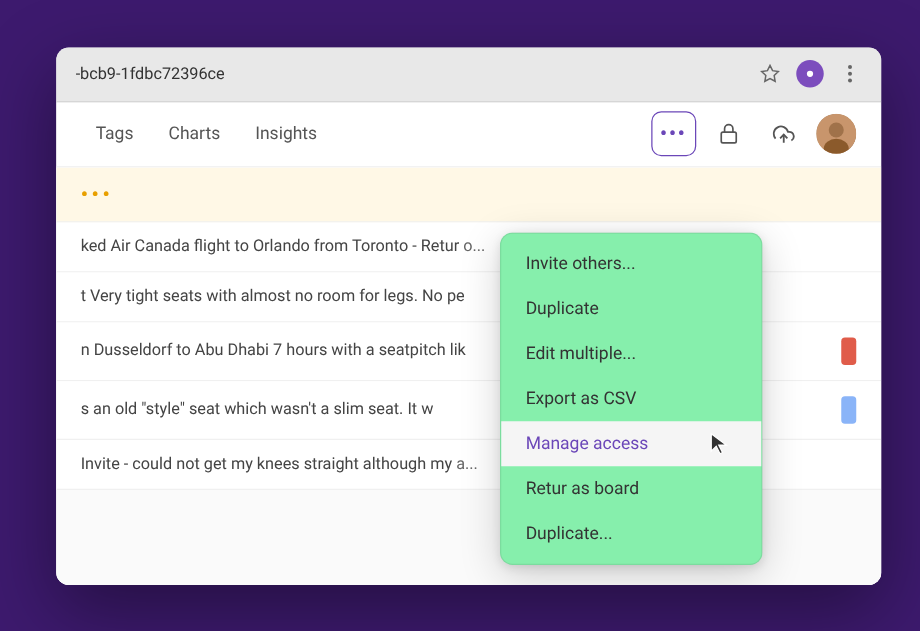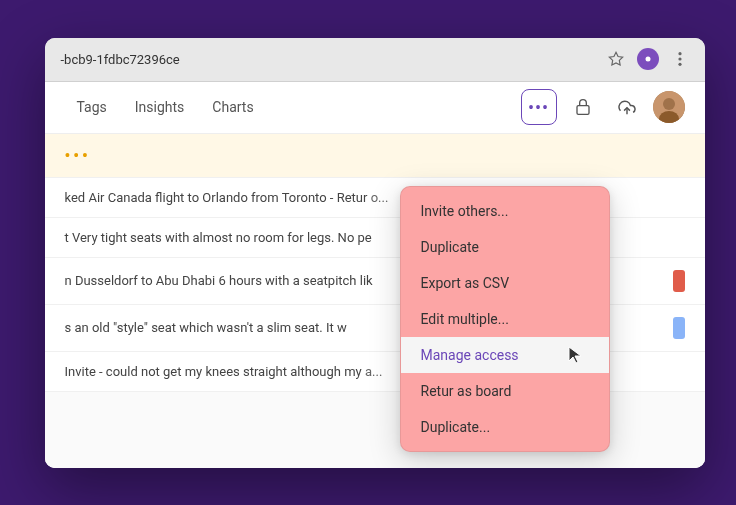--- a/index.html
+++ b/index.html
@@ -180,21 +180,21 @@
 
     .content-row.highlighted {
       background: #fff8e6;
     }
 
     
     .dropdown-menu {
       position: absolute;
       top: 52px;
       right: 95px;
-      background: #fca5a5;
+      background: #86efac;
       border-radius: 10px;
       box-shadow: 0 8px 32px rgba(0,0,0,0.18), 0 2px 8px rgba(0,0,0,0.1);
       width: 210px;
       z-index: 100;
       padding: 6px 0;
       border: 1px solid rgba(0,0,0,0.08);
     }
 
     .dropdown-item {
       padding: 10px 20px;
@@ -249,22 +249,22 @@
         </svg>
       </div>
     </div>
   </div>
 
   <div class="app-content">
 
     <div class="toolbar">
       <div class="toolbar-tabs">
         <div class="tab-item">Tags</div>
+        <div class="tab-item">Charts</div>
         <div class="tab-item">Insights</div>
-        <div class="tab-item">Charts</div>
       </div>
       <div class="toolbar-actions">
         <div class="action-btn active">
           <span class="dots-btn">•••</span>
         </div>
         <div class="action-btn">
           <svg width="16" height="18" viewBox="0 0 24 26" fill="none" stroke="#555" stroke-width="2">
             <rect x="3" y="11" width="18" height="13" rx="2" ry="2"></rect>
             <path d="M7 11V7a5 5 0 0 1 10 0v4"></path>
           </svg>
@@ -294,45 +294,45 @@
           <span style="color:#e8a000; font-weight:bold; font-size:16px; letter-spacing:3px;">•••</span>
         </div>
         <div class="content-row">
           <span>ked Air Canada flight to Orlando from Toronto - Retur</span>
           <span style="color:#666;">o...</span>
         </div>
         <div class="content-row">
           <span>t Very tight seats with almost no room for legs. No pe</span>
         </div>
         <div class="content-row" style="display:flex; align-items:center; justify-content:space-between;">
-          <span>n Dusseldorf to Abu Dhabi 6 hours with a seatpitch lik</span>
+          <span>n Dusseldorf to Abu Dhabi 7 hours with a seatpitch lik</span>
           <span style="width:12px;height:22px;background:#e05c4a;border-radius:3px;display:inline-block;margin-left:8px; flex-shrink:0;"></span>
         </div>
         <div class="content-row" style="display:flex; align-items:center; justify-content:space-between;">
           <span>s an old "style" seat which wasn't a slim seat. It w</span>
           <span style="width:12px;height:22px;background:#8ab4f8;border-radius:3px;display:inline-block;margin-left:8px; flex-shrink:0;"></span>
         </div>
         <div class="content-row">
           <span>Invite - could not get my knees straight although my</span>
           <span style="color:#666;">a...</span>
         </div>
       </div>
 
       <div class="dropdown-menu">
         <div class="dropdown-item">
           <span>Invite others...</span>
         </div>
         <div class="dropdown-item">
           <span>Duplicate</span>
         </div>
         <div class="dropdown-item">
+          <span>Edit multiple...</span>
+        </div>
+        <div class="dropdown-item">
           <span>Export as CSV</span>
-        </div>
-        <div class="dropdown-item">
-          <span>Edit multiple...</span>
         </div>
         <div class="dropdown-item active-hover purple">
           <span style="color:#6b47b8;">Manage access</span>
           <span class="cursor-icon">
 <svg width="18" height="20" viewBox="0 0 18 20" fill="none" style="position:absolute;right:10px;top:50%;transform:translateY(-50%)">
   <path d="M2 2L2 16L6 12L9 18L11 17L8 11L14 11Z" fill="#333" stroke="white" stroke-width="1"></path>
 </svg>
 </span>
         </div>
         <div class="dropdown-item">

